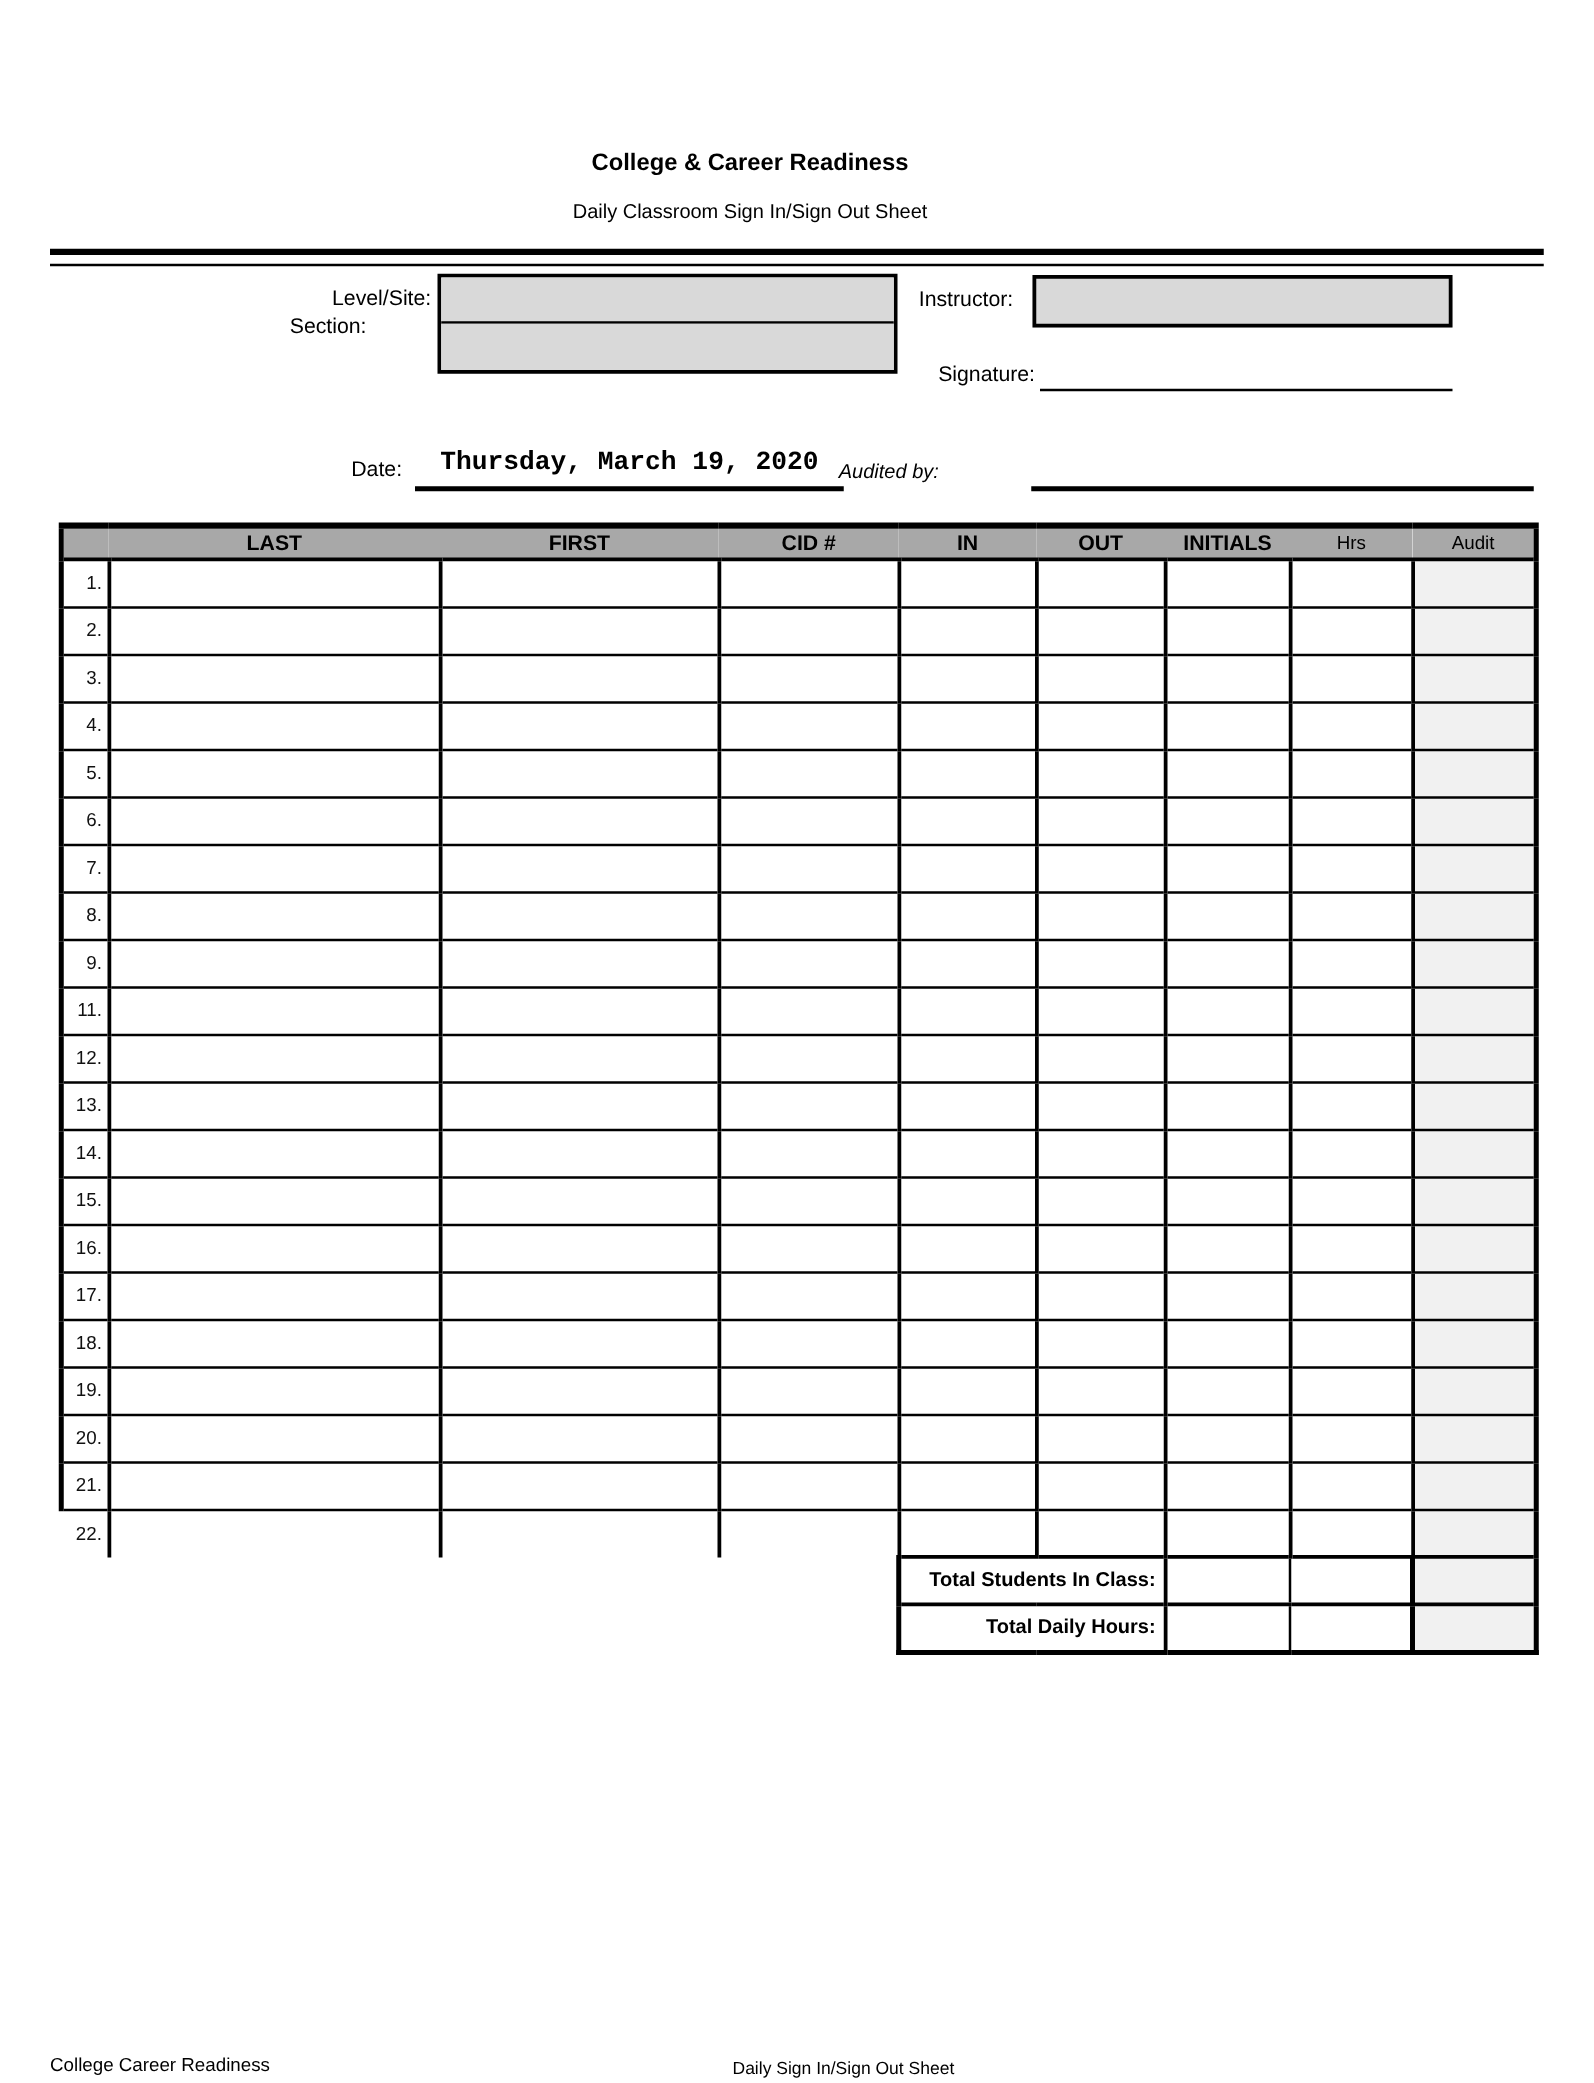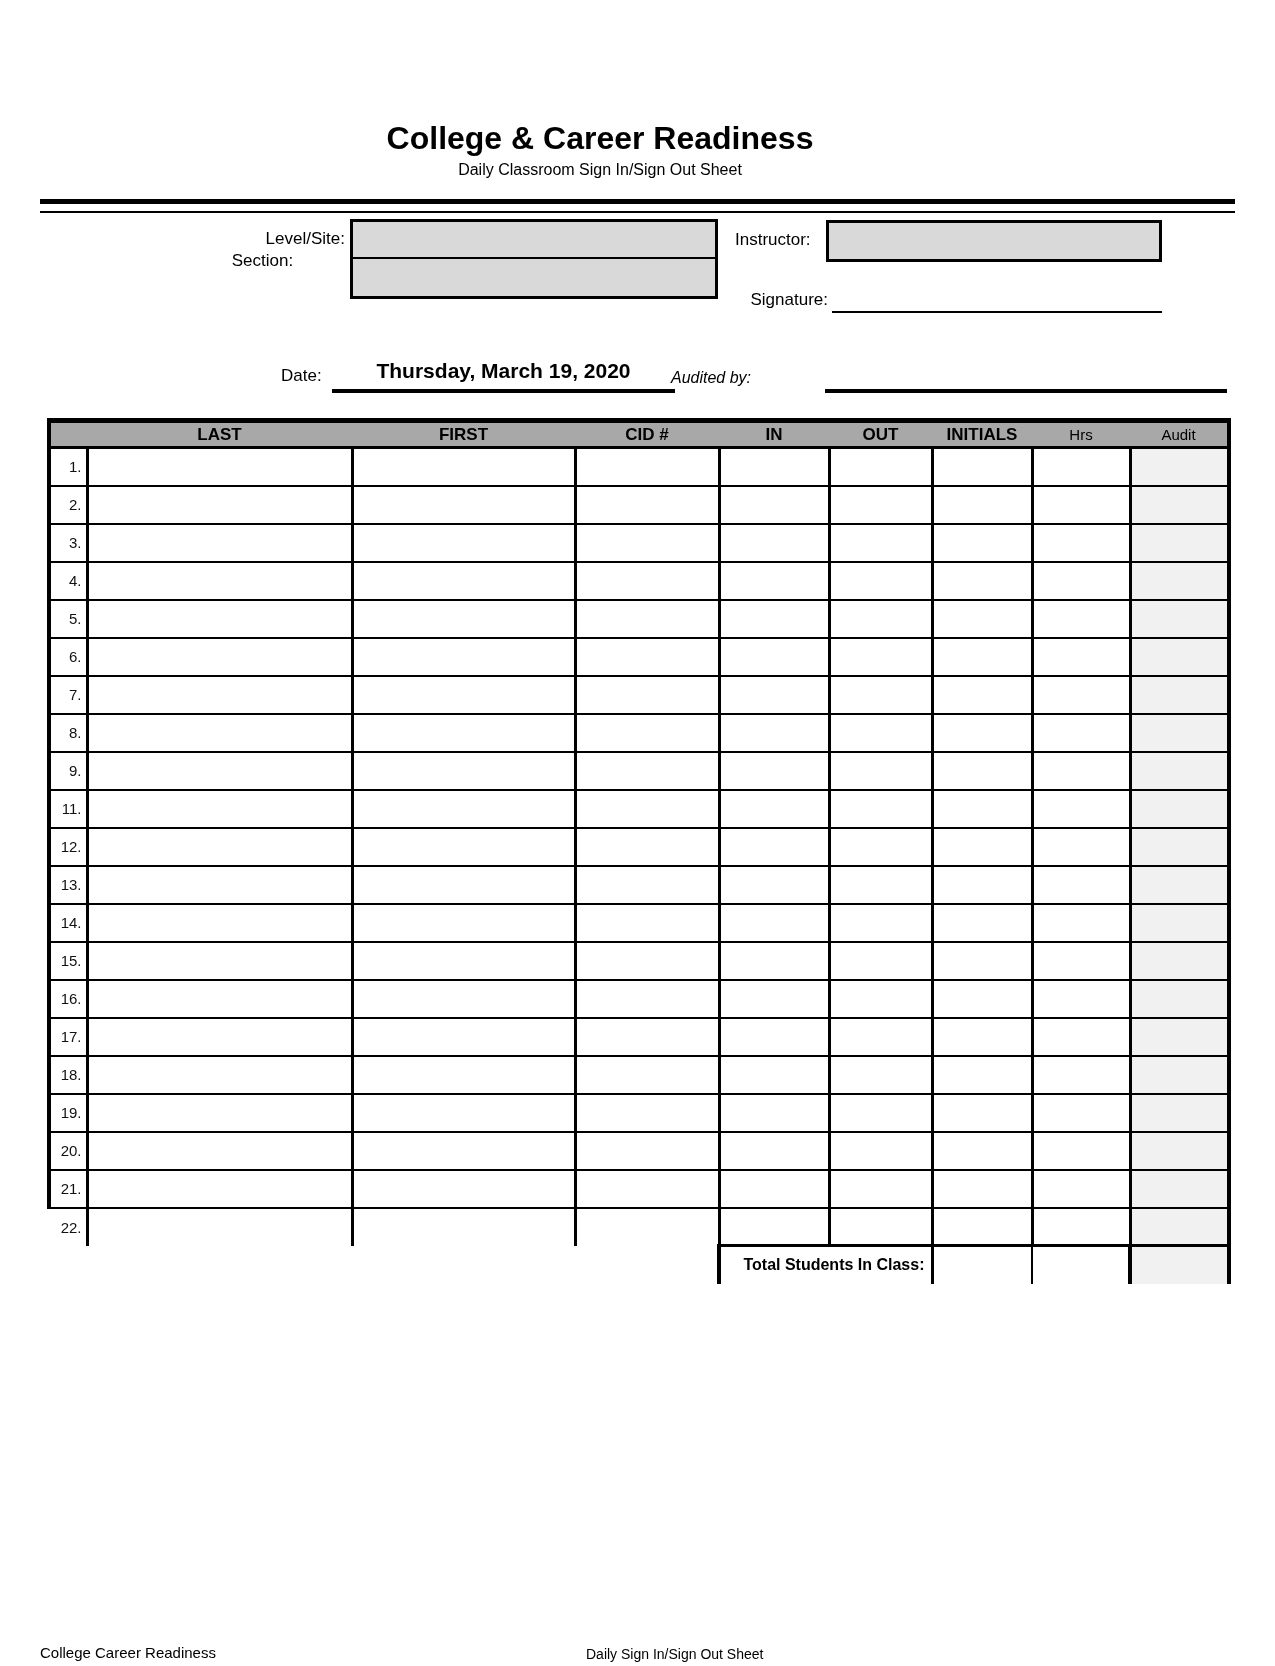--- a/index.html
+++ b/index.html
@@ -10,21 +10,21 @@
   }
   *{margin:0;padding:0;box-sizing:border-box;}
   html,body{background:#ffffff;}
   body{
     width:1275px;height:1666px;position:relative;overflow:hidden;
     font-family:"Liberation Sans","DejaVu Sans",sans-serif;color:var(--ink);
   }
   .abs{position:absolute;}
 
   
-  .title{left:40px;top:120px;width:1120px;text-align:center;font-size:32px;font-weight:bold;}
+  .title{left:40px;top:120px;width:1120px;text-align:center;font-size:19px;font-weight:bold;}
   .subtitle{left:40px;top:161px;width:1120px;text-align:center;font-size:16px;font-weight:normal;}
   .double-rule{left:40px;top:199px;width:1195px;height:14px;border-top:5px solid var(--ink);border-bottom:2px solid var(--ink);}
 
   
   .flabel{font-size:17px;line-height:20px;}
   .lbl-levelsite{left:180px;top:229px;width:165px;text-align:right;}
   .lbl-section{left:180px;top:251px;width:165px;text-align:center;}
   .lbl-instructor{left:735px;top:230px;width:88px;text-align:left;}
   .lbl-signature{left:740px;top:290px;width:88px;text-align:right;}
   .lbl-date{left:281px;top:366px;width:48px;text-align:left;}
@@ -33,21 +33,21 @@
   
   .stackbox{left:350px;top:219px;width:368px;border:3px solid var(--ink);}
   .stackbox .cell{height:37px;background:var(--fill);}
   .stackbox .cell:first-child{border-bottom:2px solid var(--ink);}
   .instructor-box{left:826px;top:220px;width:336px;height:42px;background:var(--fill);border:3px solid var(--ink);}
 
   
   .sig-line{left:832px;top:311px;width:330px;height:2px;background:var(--ink);}
   .date-line{left:332px;top:389px;width:343px;height:4px;background:var(--ink);}
   .audited-line{left:825px;top:389px;width:402px;height:4px;background:var(--ink);}
-  .date-value{left:332px;top:359px;width:343px;text-align:center;font-size:21px;font-weight:bold;}
+  .date-value{left:332px;top:359px;width:343px;text-align:center;font-size:21px;font-weight:bold;font-family:Liberation Mono, monospace;}
 
   
   .sheet{left:47px;top:418px;}
   table{border-collapse:collapse;table-layout:fixed;width:1180px;}
   th,td{padding:0;overflow:hidden;}
   thead th{
     height:27px;background:var(--band);
     border-top:5px solid var(--ink);border-bottom:3px solid var(--ink);
     border-left:0;border-right:0;
     font-size:17px;font-weight:bold;text-align:center;vertical-align:middle;
@@ -369,18 +369,25 @@
           <td class="col-hrs"></td>
           <td class="col-audit audit-cell"></td>
         </tr>
         <tr>
         <td class="t-fill" colspan="4"></td>
         <td class="t-label" colspan="2">Total Students In Class:</td>
         <td class="t-val"></td>
         <td class="t-val2"></td>
         <td class="t-audit"></td>
       </tr>
+      <tr class="totals-last">
+        <td class="t-fill" colspan="4"></td>
+        <td class="t-label" colspan="2">Total Daily Hours:</td>
+        <td class="t-val"></td>
+        <td class="t-val2"></td>
+        <td class="t-audit"></td>
+      </tr>
     </tbody>
   </table>
 </div>
 
 <div class="abs footer-left">College Career Readiness</div>
 <div class="abs footer-center">Daily Sign In/Sign Out Sheet</div>
 
 </body></html>

